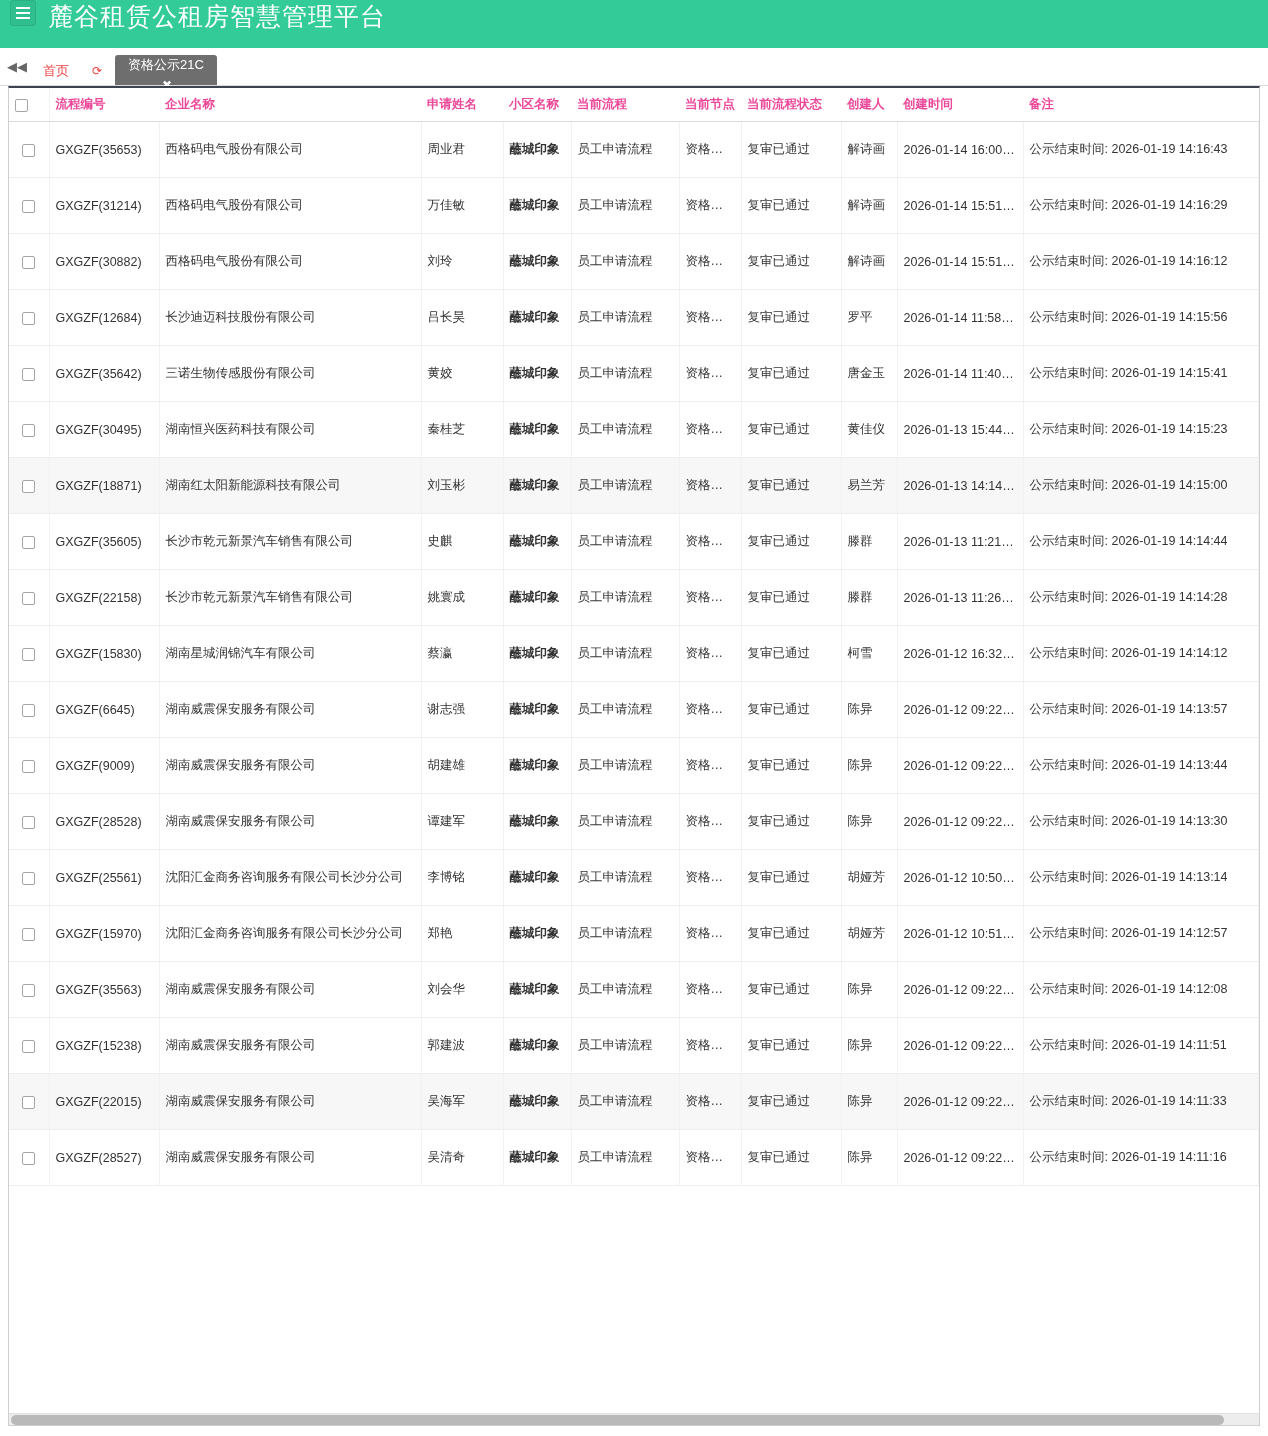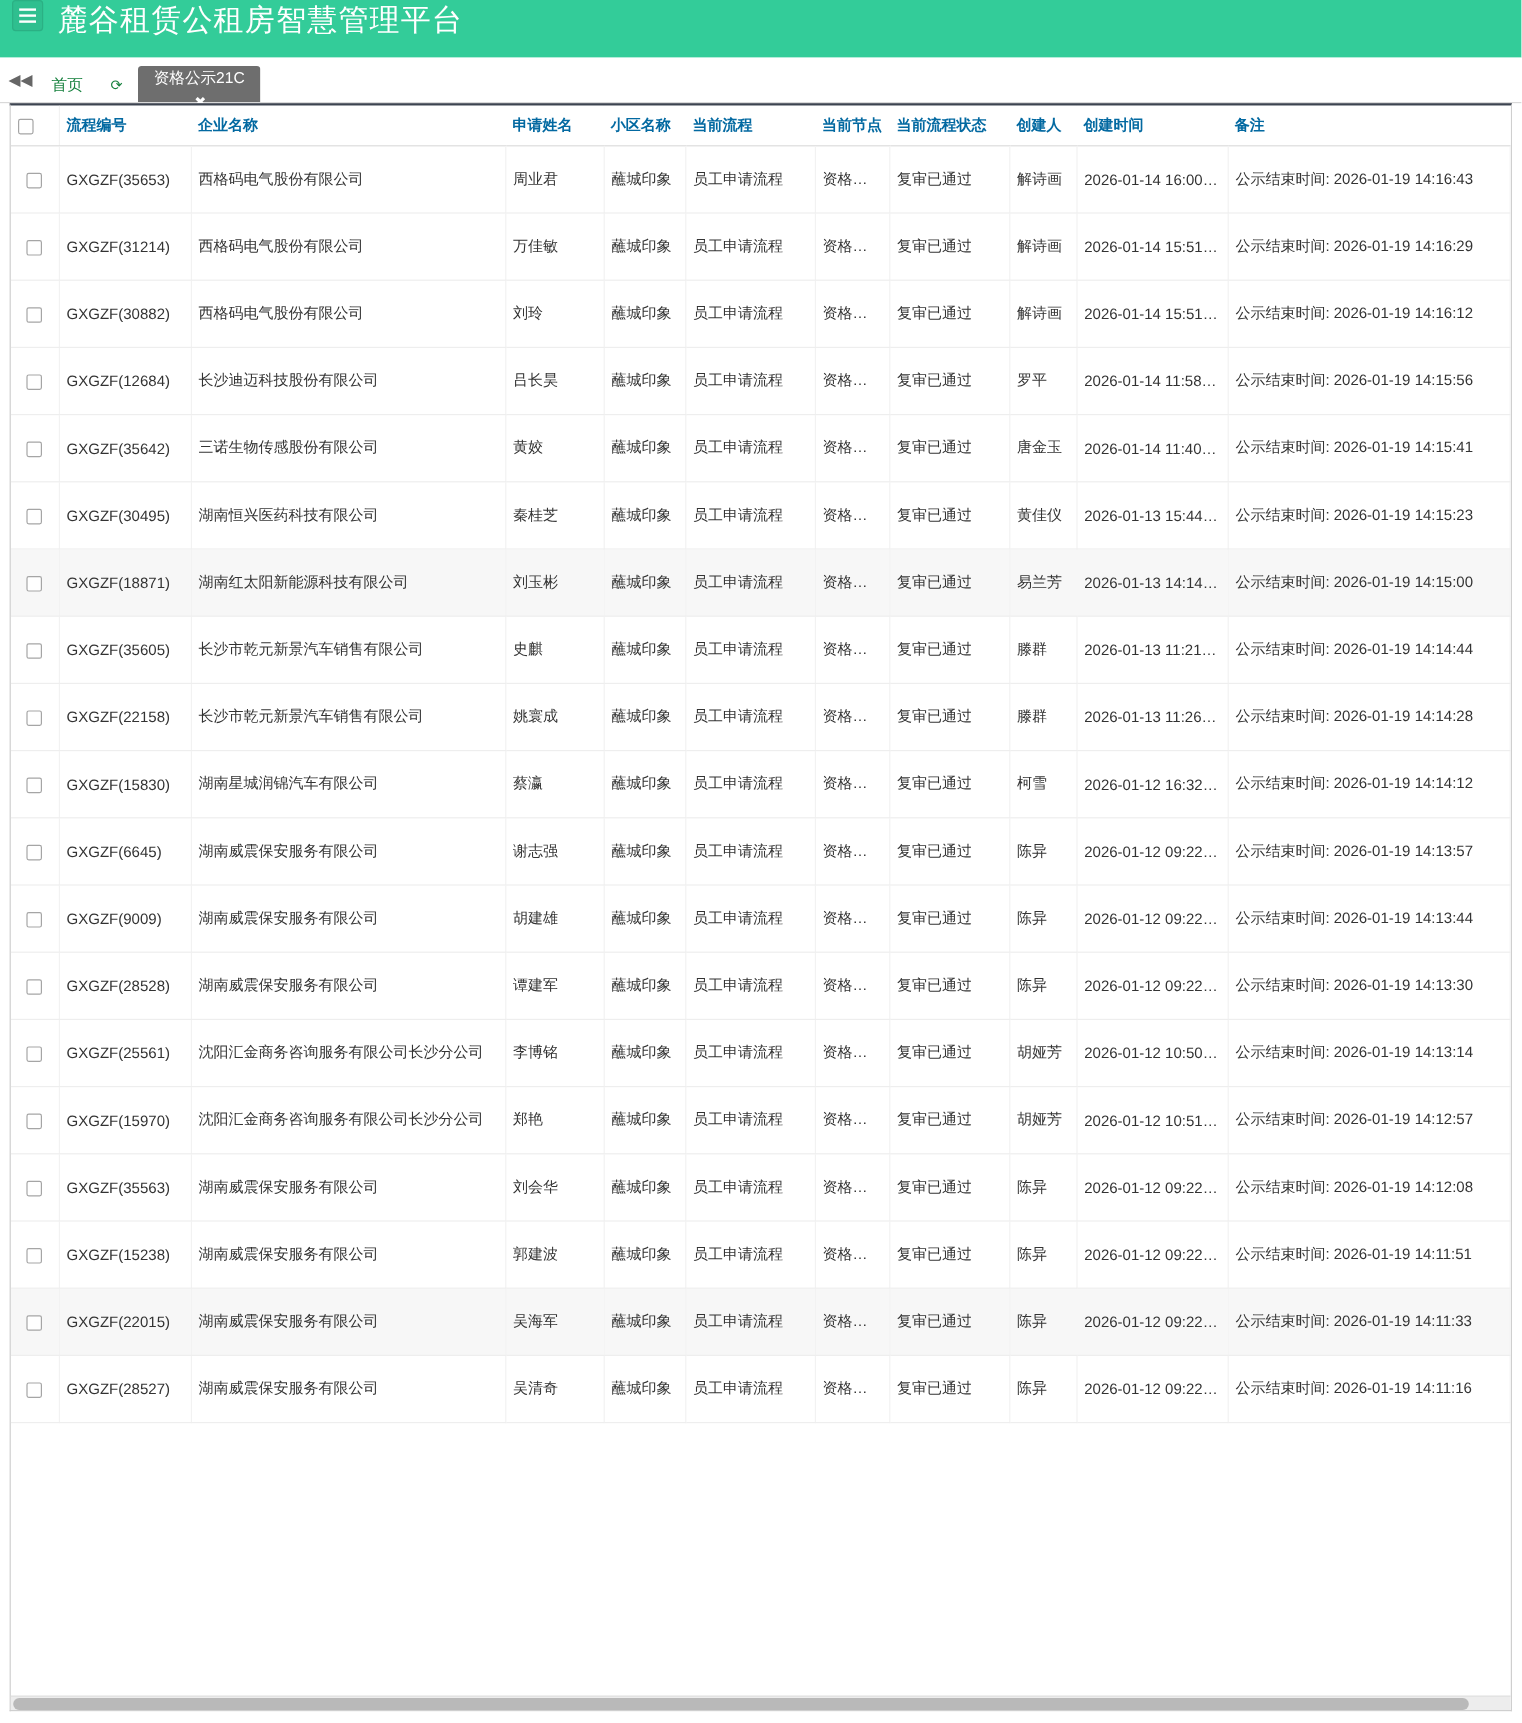--- a/index.html
+++ b/index.html
@@ -64,21 +64,21 @@
     padding: 0 12px;
     display: flex;
     align-items: center;
     gap: 4px;
     font-size: 13px;
     border: 1px solid transparent;
     border-bottom: none;
     cursor: pointer;
     white-space: nowrap;
   }
-  .tab.home { color: #15803d; gap: 23px; }
+  .tab.home { color: #ef4444; gap: 23px; }
   .tab.active {
     background: #6e6e6e;
     color: #ffffff;
     border-radius: 3px 3px 0 0;
     flex-direction: column;
   }
   .tab .refresh-icon { font-size: 12px; }
   .tab .close-icon { font-size: 12px; margin-left: 2px; }
   
   .content {
@@ -99,21 +99,21 @@
     table-layout: fixed;
   }
   table.grid th {
     font-weight: bold;
     font-size: 12.5px;
     text-align: left;
     padding: 8px 6px;
     border-bottom: 1px solid #dcdcdc;
     background: #ffffff;
     white-space: nowrap;
-    color: #0369a1;
+    color: #ec4899;
   }
   table.grid td {
     font-size: 12.5px;
     padding: 0 6px;
     height: 56px;
     border-bottom: 1px solid #eeeeee;
     border-right: 1px solid #f2f2f2;
     color: #333;
     white-space: nowrap;
     overflow: hidden;
@@ -129,21 +129,21 @@
     border-radius: 2px;
     background: #fff;
     display: inline-block;
     cursor: pointer;
     vertical-align: middle;
   }
   .col-check { width: 40px; text-align: center; }
   .col-code { width: 110px; }
   .col-company { width: 262px; }
   .col-name { width: 82px; }
-  .col-area { width: 68px; }
+  .col-area { width: 68px; font-weight: bold; }
   .col-flow { width: 108px; }
   .col-node { width: 62px; }
   .col-status { width: 100px; }
   .col-creator { width: 56px; }
   .col-time { width: 126px; }
   .col-remark { width: auto; }
   
   .hscroll {
     position: absolute;
     left: 0; right: 0;

